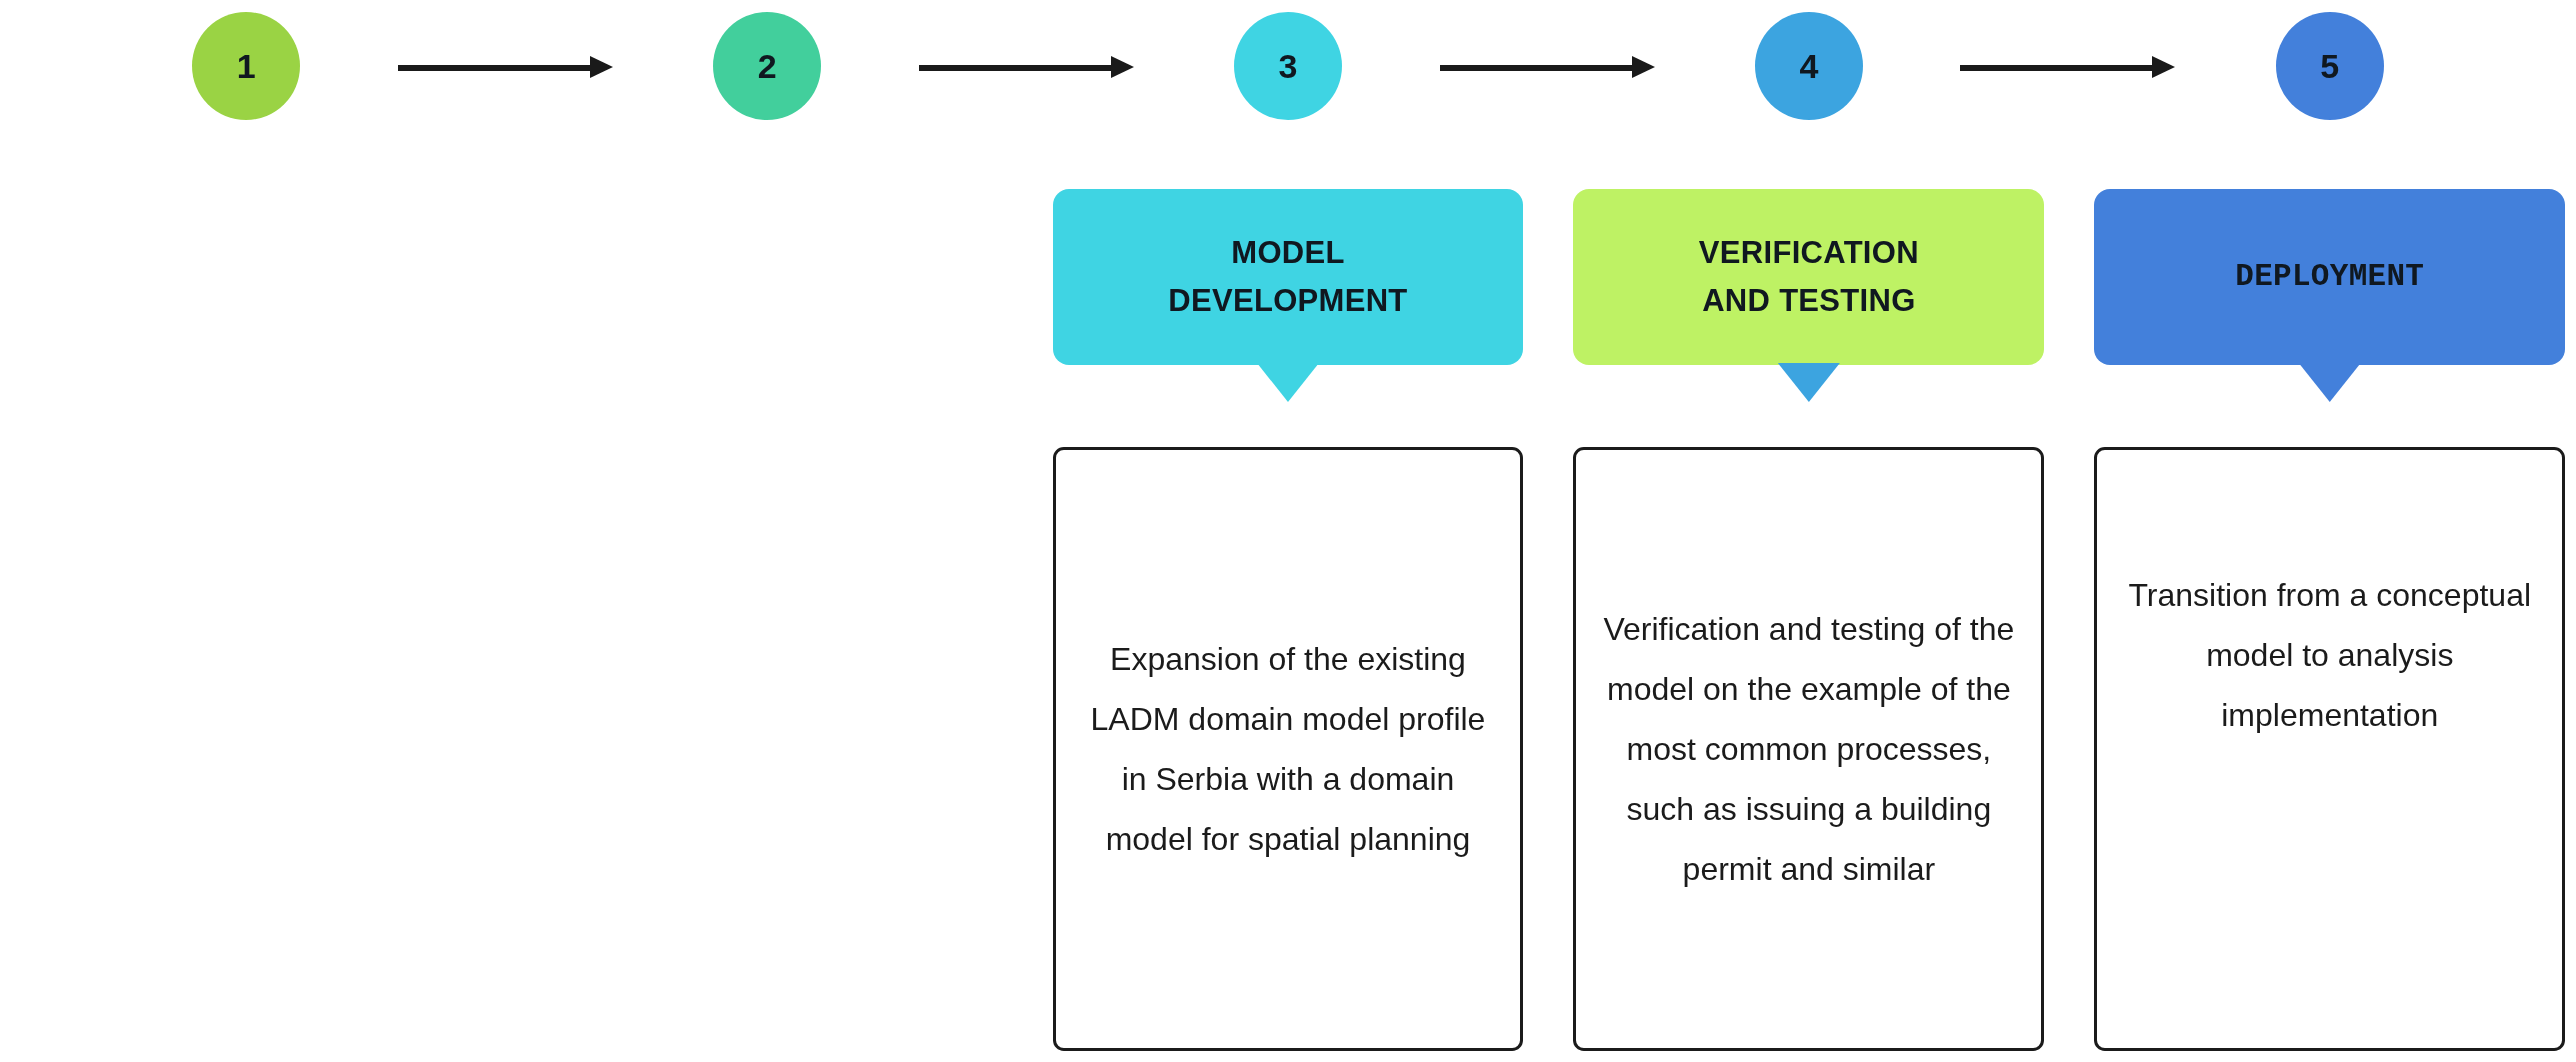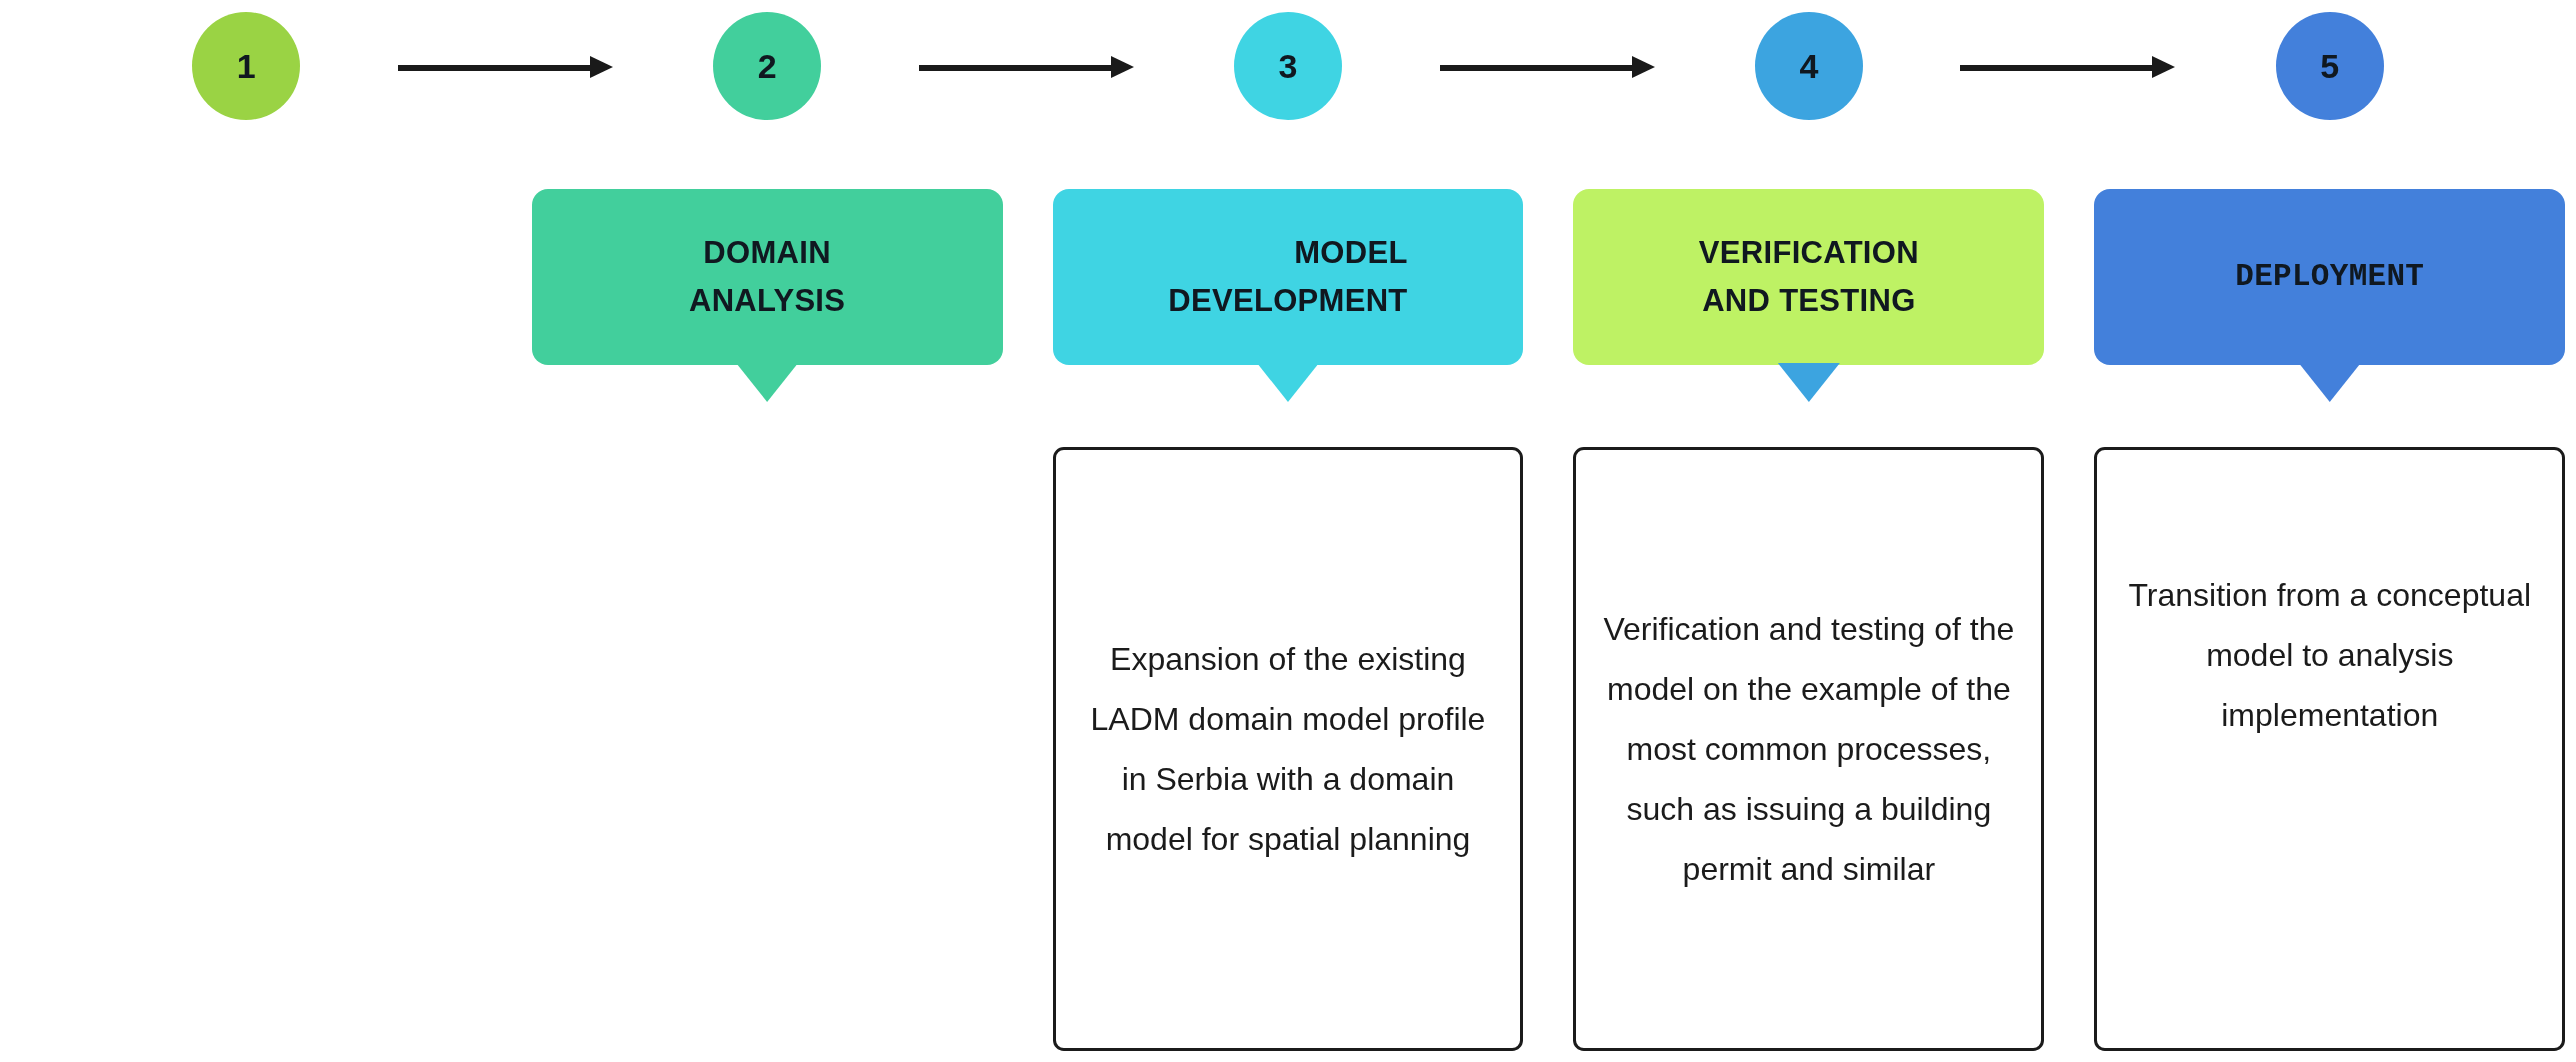--- a/index.html
+++ b/index.html
@@ -99,27 +99,22 @@
     <div class="circle" style="background-color: rgb(67, 128, 219);">
       <span class="num">5</span>
     </div>
   </div>
 
   <div class="arrow arrow-1" style="background-color: rgb(26, 26, 26); color: rgb(26, 26, 26);"></div>
   <div class="arrow arrow-2" style="background-color: rgb(26, 26, 26); color: rgb(26, 26, 26);"></div>
   <div class="arrow arrow-3" style="background-color: rgb(26, 26, 26); color: rgb(26, 26, 26);"></div>
   <div class="arrow arrow-4" style="background-color: rgb(26, 26, 26); color: rgb(26, 26, 26);"></div>
 
-  <div class="header-cell col2">
-    <div class="bubble" style="background-color: rgb(66, 207, 156);">DOMAIN
-ANALYSIS</div>
-    <div class="tail" style="background-color: rgb(66, 207, 156);"></div>
-  </div>
   <div class="header-cell col3">
-    <div class="bubble" style="background-color: rgb(63, 212, 227); text-align: right;">MODEL
+    <div class="bubble" style="background-color: rgb(63, 212, 227);">MODEL
 DEVELOPMENT</div>
     <div class="tail" style="background-color: rgb(63, 212, 227);"></div>
   </div>
   <div class="header-cell col4">
     <div class="bubble" style="background-color: #bef264;">VERIFICATION
 AND TESTING</div>
     <div class="tail" style="background-color: rgb(60, 164, 224);"></div>
   </div>
   <div class="header-cell col5">
     <div class="bubble" style="background-color: rgb(67, 128, 219); font-family: Liberation Mono, monospace;">DEPLOYMENT</div>

